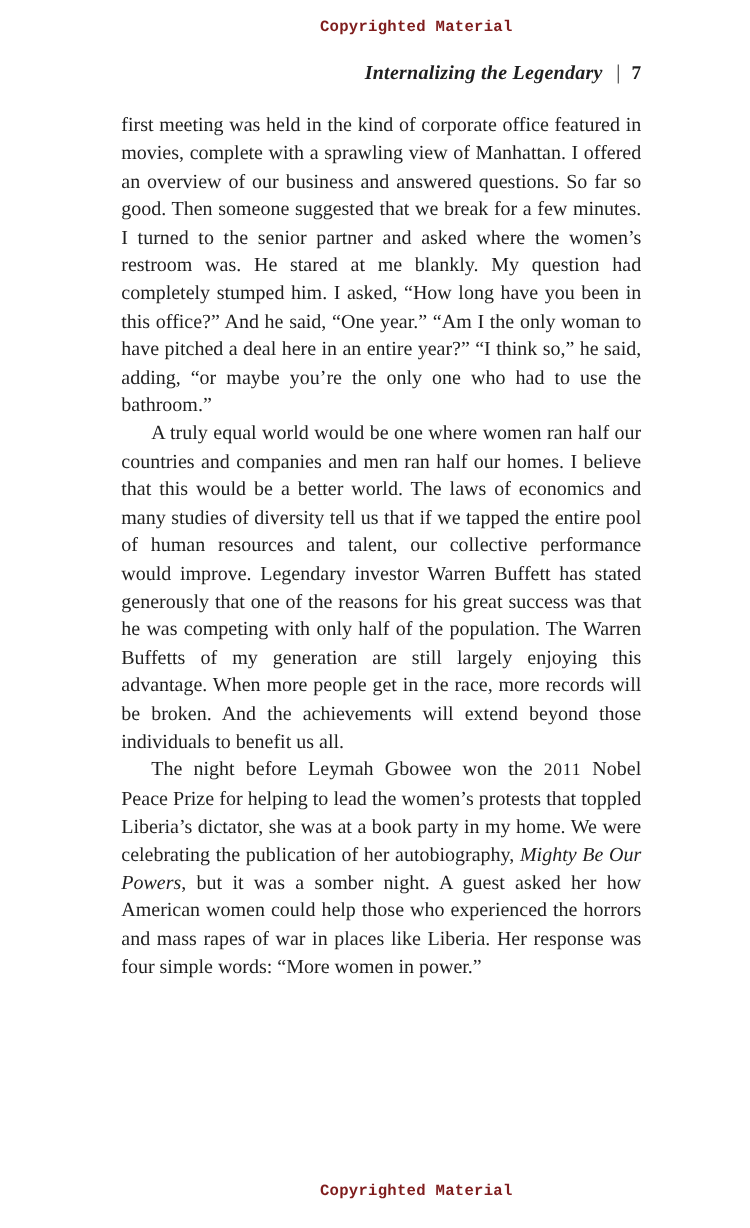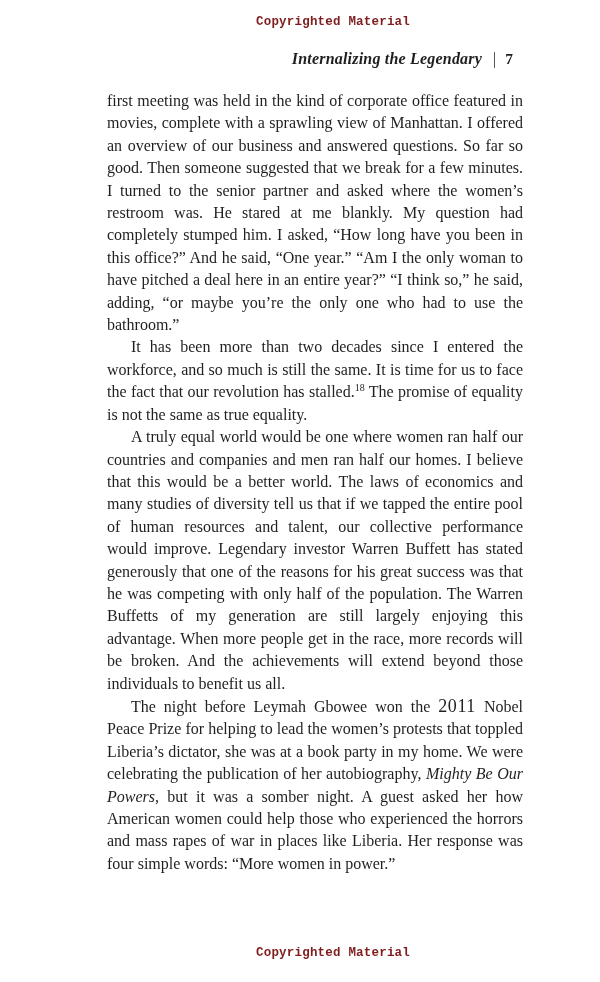--- a/index.html
+++ b/index.html
@@ -51,53 +51,52 @@
     color: #2a2a2a;
     transform: scaleY(1.05);
   }
   .running-header .pagenum {
     font-weight: 600;
     font-size: 15.5px;
   }
   .body-text {
     position: absolute;
     top: 90px;
-    left: 107px;
+    left: 97px;
     width: 416px;
     font-size: 16px;
     line-height: 22.4px;
     color: #1f1f1f;
     text-align: justify;
   }
   .para { margin: 0; }
   .para.indent { text-indent: 24px; }
   .fnref {
     font-size: 10px;
     line-height: 0;
     vertical-align: super;
   }
   .italic { font-style: italic; }
   .oldstyle {
-    font-size: 18px;
+    font-size: 14px;
     letter-spacing: 0.6px;
   }
 </style>
 </head>
 <body>
 
 <div class="page">
 
   <div class="copyright-banner top">Copyrighted Material</div>
 
   <div class="running-header">
     <span class="chapter">Internalizing the Legendary</span><span class="sep">|</span><span class="pagenum">7</span>
   </div>
 
   <div class="body-text">
       <p class="para">first meeting was held in the kind of corporate office featured in movies, complete with a sprawling view of Manhattan. I offered an overview of our business and answered questions. So far so good. Then someone suggested that we break for a few minutes. I turned to the senior partner and asked where the women’s restroom was. He stared at me blankly. My question had completely stumped him. I asked, “How long have you been in this office?” And he said, “One year.” “Am I the only woman to have pitched a deal here in an entire year?” “I think so,” he said, adding, “or maybe you’re the only one who had to use the bathroom.”</p>
-      <p class="para indent">It has been more than two decades since I entered the workforce, and so much is still the same. It is time for us to face the fact that our revolution has stalled.<sup class="fnref">18</sup> The promise of equality is not the same as true equality.</p>
       <p class="para indent">A truly equal world would be one where women ran half our countries and companies and men ran half our homes. I believe that this would be a better world. The laws of economics and many studies of diversity tell us that if we tapped the entire pool of human resources and talent, our collective performance would improve. Legendary investor Warren Buffett has stated generously that one of the reasons for his great success was that he was competing with only half of the population. The Warren Buffetts of my generation are still largely enjoying this advantage. When more people get in the race, more records will be broken. And the achievements will extend beyond those individuals to benefit us all.</p>
       <p class="para indent">The night before Leymah Gbowee won the <span class="oldstyle">2011</span> Nobel Peace Prize for helping to lead the women’s protests that toppled Liberia’s dictator, she was at a book party in my home. We were celebrating the publication of her autobiography, <span class="italic">Mighty Be Our Powers</span>, but it was a somber night. A guest asked her how American women could help those who experienced the horrors and mass rapes of war in places like Liberia. Her response was four simple words: “More women in power.”</p>
     </div>
 
   <div class="copyright-banner bottom">Copyrighted Material</div>
 
 </div>
 
 </body></html>

